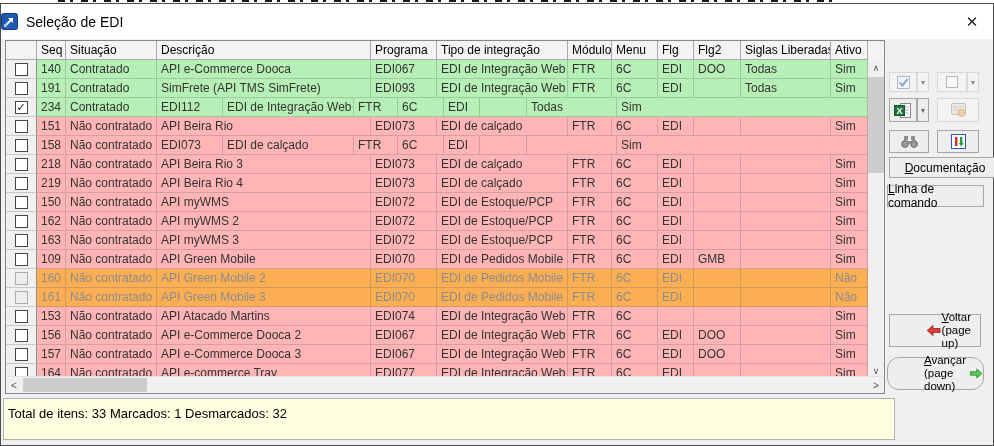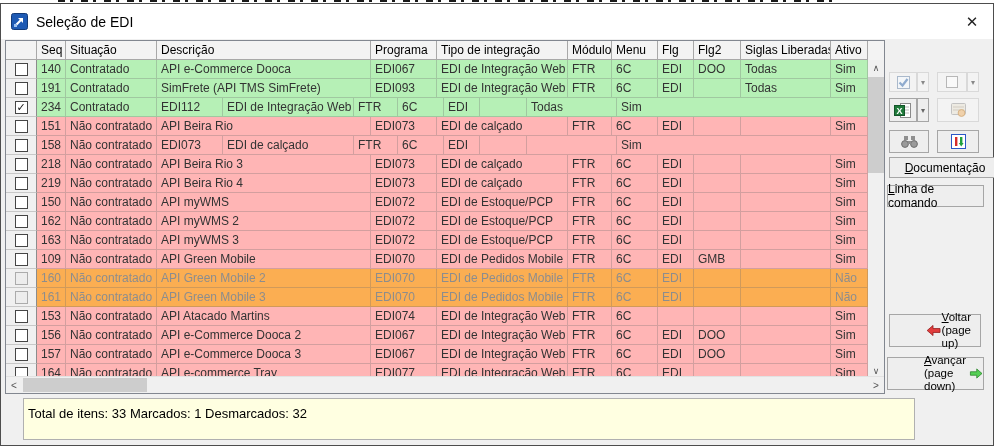--- a/index.html
+++ b/index.html
@@ -1,20 +1,20 @@
 <!DOCTYPE html>
 <html style="--row-green: #b6f0b6; --row-pink: #ffb5b5; --row-orange: #fbae52; --selection: #15357e; --status-bg: #ffffe1; --disabled-text: #8d8d8d; --row-text: #333333;"><head>
 <meta charset="utf-8">
 <style>
   html,body{margin:0;padding:0;background:#fff;font-family:"Liberation Sans",sans-serif;}
   .screen{position:relative;width:994px;height:446px;background:#fff;overflow:hidden;}
   .artifact{position:absolute;top:0;left:58px;width:780px;height:2px;
     background:repeating-linear-gradient(90deg,#1a1a1a 0 7px,transparent 7px 12px,#1a1a1a 12px 15px,transparent 15px 23px);}
   .dialog{position:absolute;top:3px;left:0;width:992px;height:441px;border:1px solid #4d4d4d;background:#f0f0f0;box-sizing:content-box;}
-  .titlebar{position:absolute;top:0;left:0;right:0;height:35px;background:#ffffff;display:flex;align-items:center;padding-left:10px;box-sizing:border-box;}
+  .titlebar{position:absolute;top:0;left:0;right:0;height:35px;background:#ffffff;display:flex;align-items:center;box-sizing:border-box;}
   .titlebar .ticon{width:17px;height:17px;margin-right:8px;flex:0 0 auto;}
   .title-text{font-size:14px;color:#000;}
   .close-btn{margin-left:auto;width:42px;height:30px;display:flex;align-items:center;justify-content:center;font-size:15px;color:#222;cursor:default;}
 
   
   .table-wrap{position:absolute;left:4px;top:36px;width:880px;height:354px;background:#fff;border:1px solid #828790;box-sizing:border-box;overflow:hidden;}
   .grid-header{display:flex;height:19px;background:#f3f3f3;}
   .gh{box-sizing:border-box;font-size:12px;color:#000;padding:2px 4px 0 4px;white-space:nowrap;overflow:hidden;
       border-right:1px solid #a8a8a8;border-bottom:1px solid #a8a8a8;background:#f3f3f3;}
   .grid-body{position:relative;height:317px;overflow:hidden;width:862px;}
@@ -58,25 +58,25 @@
   .rpanel{position:absolute;left:886px;top:36px;width:106px;height:354px;}
   .btn{position:absolute;box-sizing:border-box;background:#eeeeee;border:1px solid #a6a6a6;display:flex;align-items:center;justify-content:center;font-size:12px;color:#000;}
   .btn.disabled{border-color:#d2d2d2;background:#f4f4f4;opacity:.75;}
   .drop{font-size:8px;color:#666;}
   .accel{text-decoration:underline;}
   .two-line{font-size:11.5px;line-height:1.15;text-align:left;color:#000;}
   .navbtn{padding-left:36px;}
   .doc-btn{left:2px;top:117px;width:112px;height:21px;}
   .cmd-btn{left:0px;top:145px;width:97px;height:22px;}
   .voltar-btn{left:2px;top:274px;width:92px;height:33px;}
-  .avancar-btn{left:0px;top:317px;width:97px;height:33px;}
+  .avancar-btn{left:0px;top:317px;width:97px;height:33px;border-radius:12px;}
 
   
   .statusbar{position:absolute;left:2px;top:394px;width:892px;height:42px;box-sizing:border-box;background:var(--status-bg);
-    border:1px solid #b0b0b0;font-size:13px;color:#000;padding:7px 4px 0 4px;margin-left:20px;}
+    border:1px solid #b0b0b0;font-size:13px;color:#000;padding:7px 4px 0 4px;}
 </style>
 </head>
 <body>
 
 <div class="screen">
   <div class="artifact"></div>
 
   <div class="dialog">
 
     <div class="titlebar">

